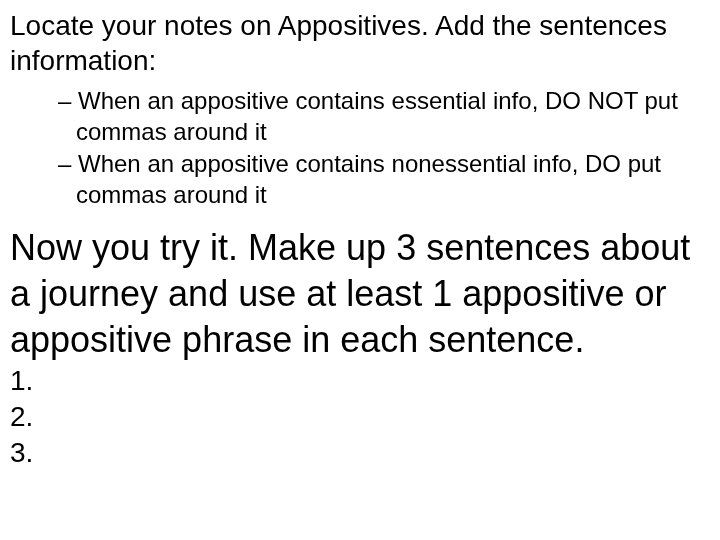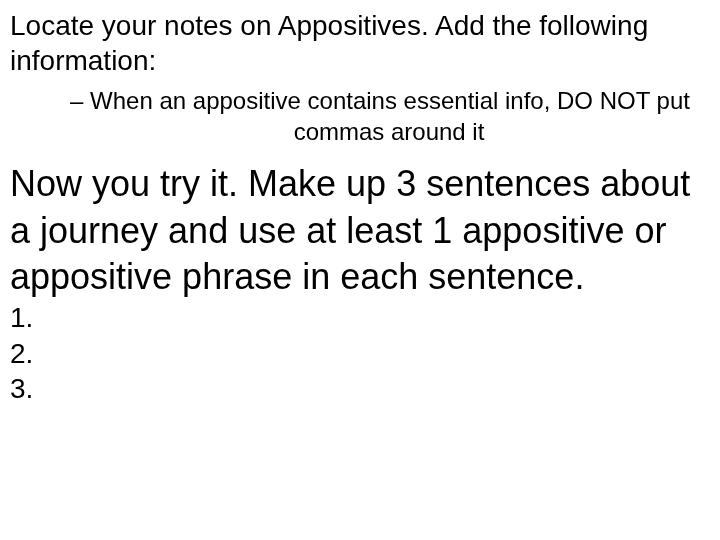--- a/index.html
+++ b/index.html
@@ -19,21 +19,20 @@
     height: 540px;
   }
   .intro {
     font-size: 28px;
     line-height: 1.25;
     margin: 0 0 8px 0;
   }
   .bullets {
     margin: 0 0 14px 0;
     padding-left: 48px;
-    text-align: center;
   }
   .bullet {
     font-size: 24px;
     line-height: 1.28;
     text-indent: -18px;
     padding-left: 18px;
     margin: 0 8px 2px 0;
   }
   .dash {
     display: inline;
@@ -47,25 +46,28 @@
     font-size: 28px;
     line-height: 1.28;
     margin: 0;
   }
 </style>
 </head>
 <body>
 
 <div class="slide">
 
-  <p class="intro">Locate your notes on Appositives.  Add the following information:</p>
+  <p class="intro">Locate your notes on Appositives.  Add the sentences information:</p>
 
   <div class="bullets">
     <p class="bullet">
       <span class="dash">– </span><span>When an appositive contains essential info, DO NOT put commas around it</span>
+    </p>
+    <p class="bullet">
+      <span class="dash">– </span><span>When an appositive contains nonessential info, DO put commas around it</span>
     </p>
   </div>
 
   <p class="instruction">Now you try it.  Make up 3 sentences about a journey and use at least 1 appositive or appositive phrase in each sentence.</p>
 
   <p class="numbers">1.</p>
   <p class="numbers">2.</p>
   <p class="numbers">3.</p>
 
 </div>

